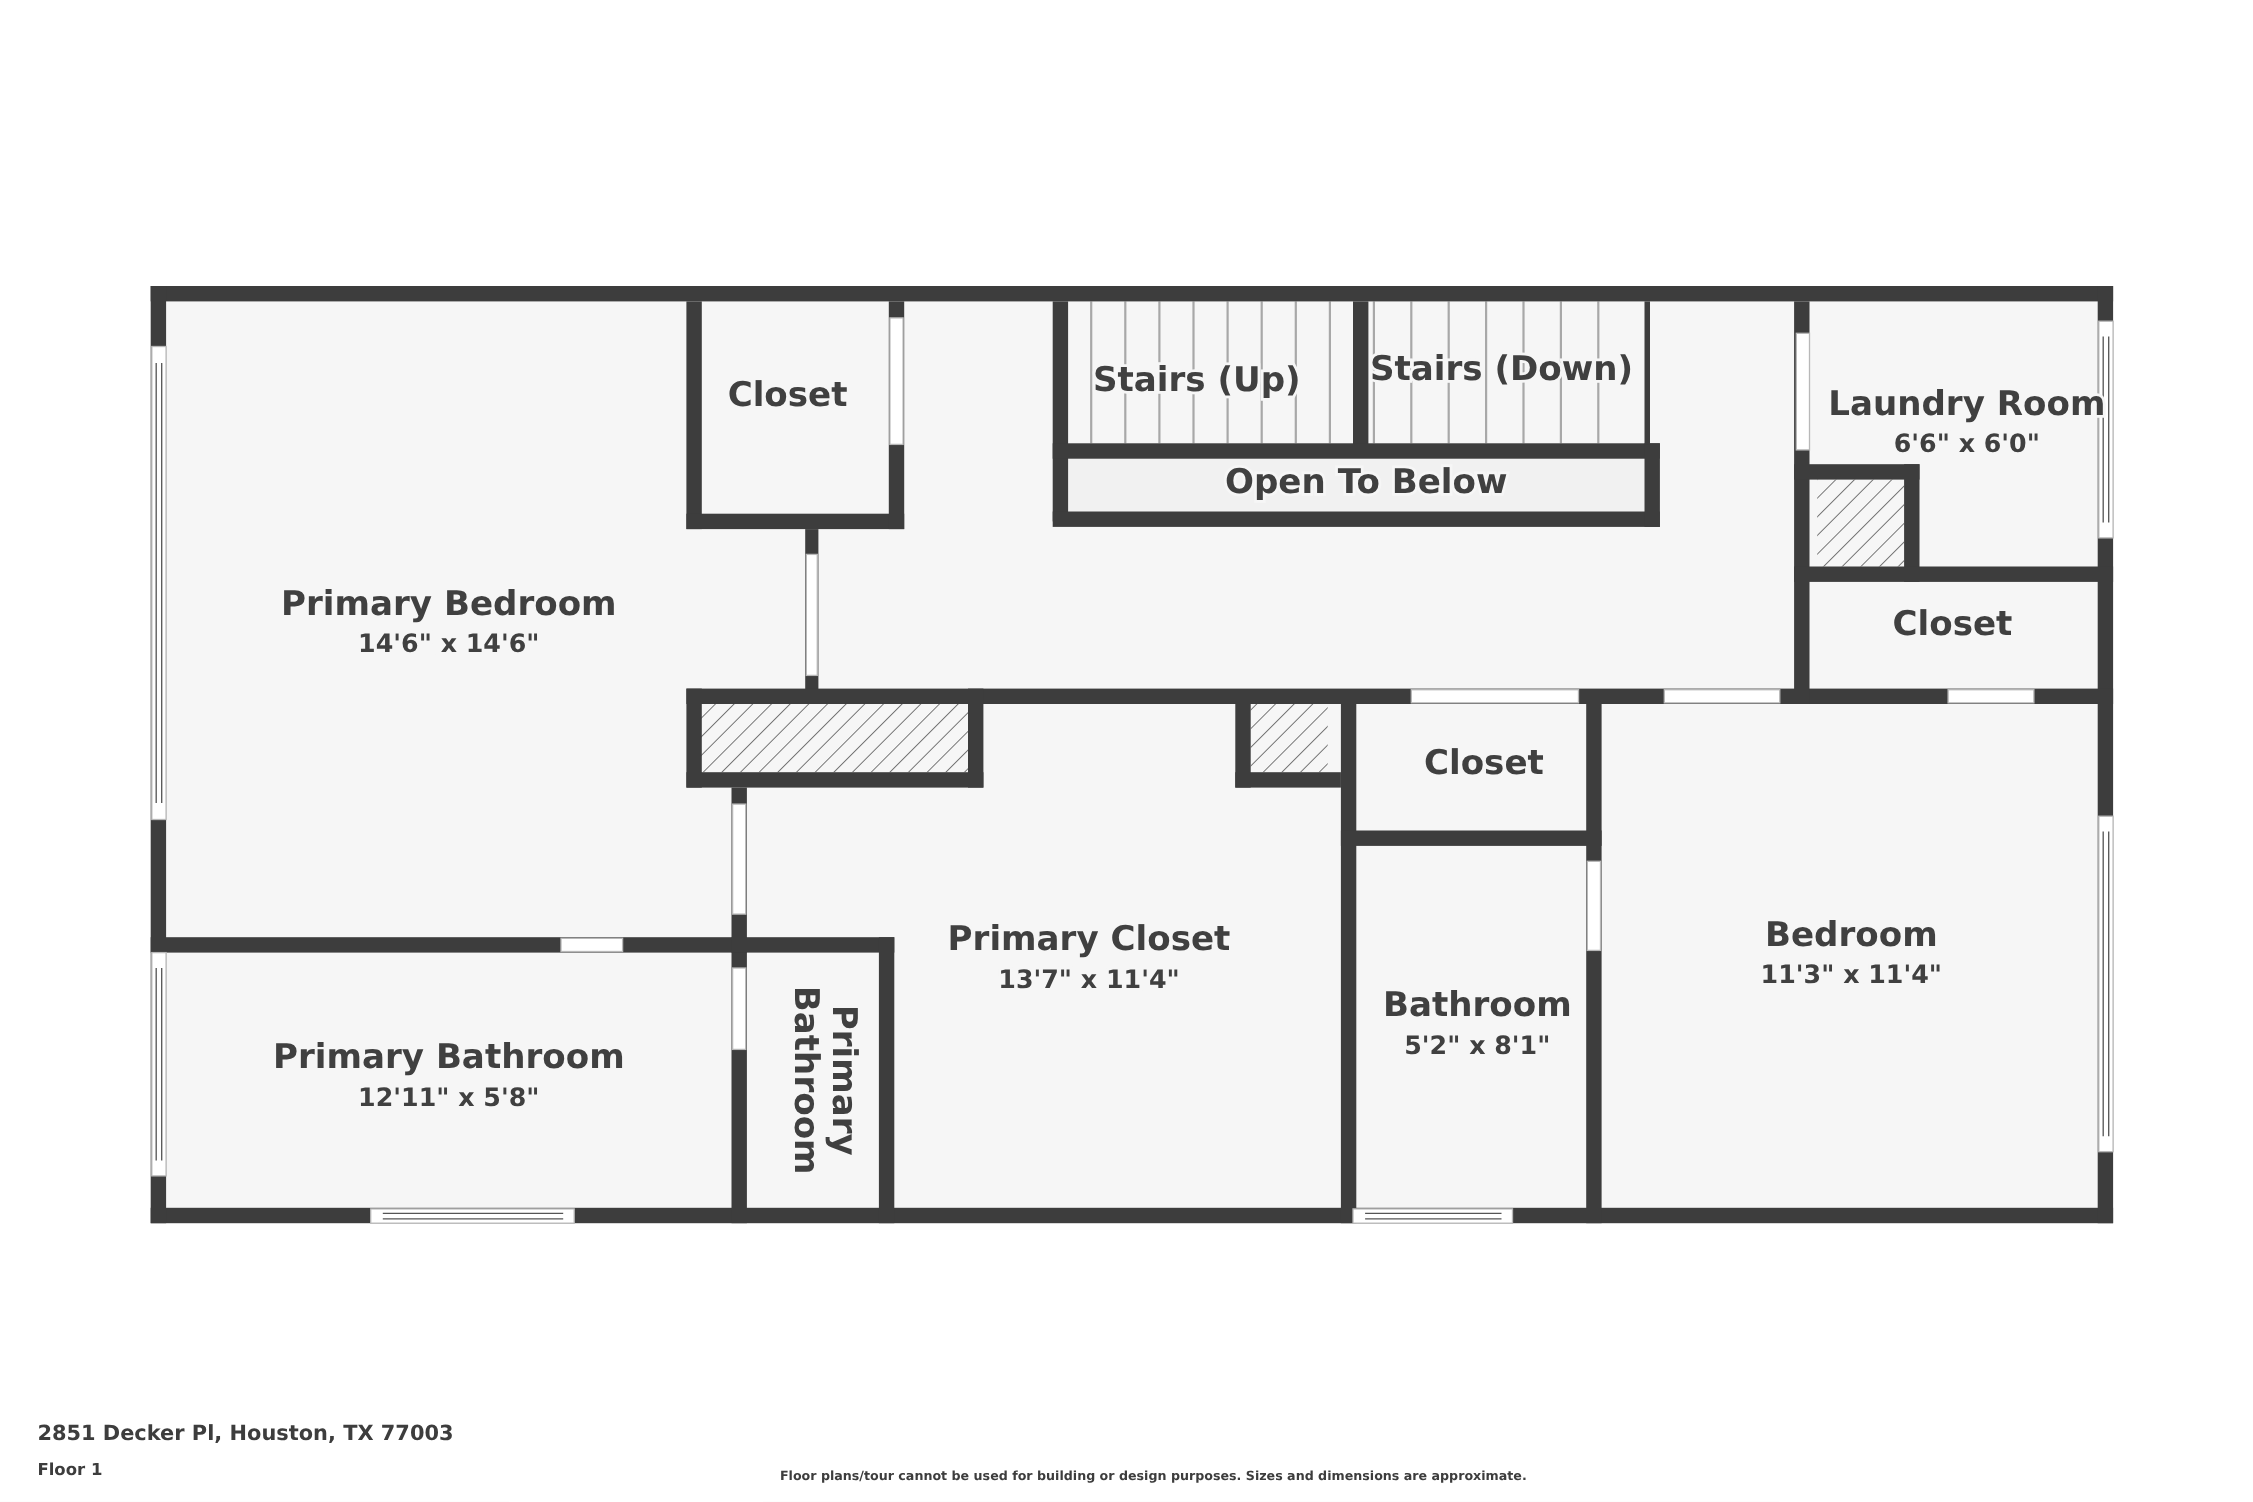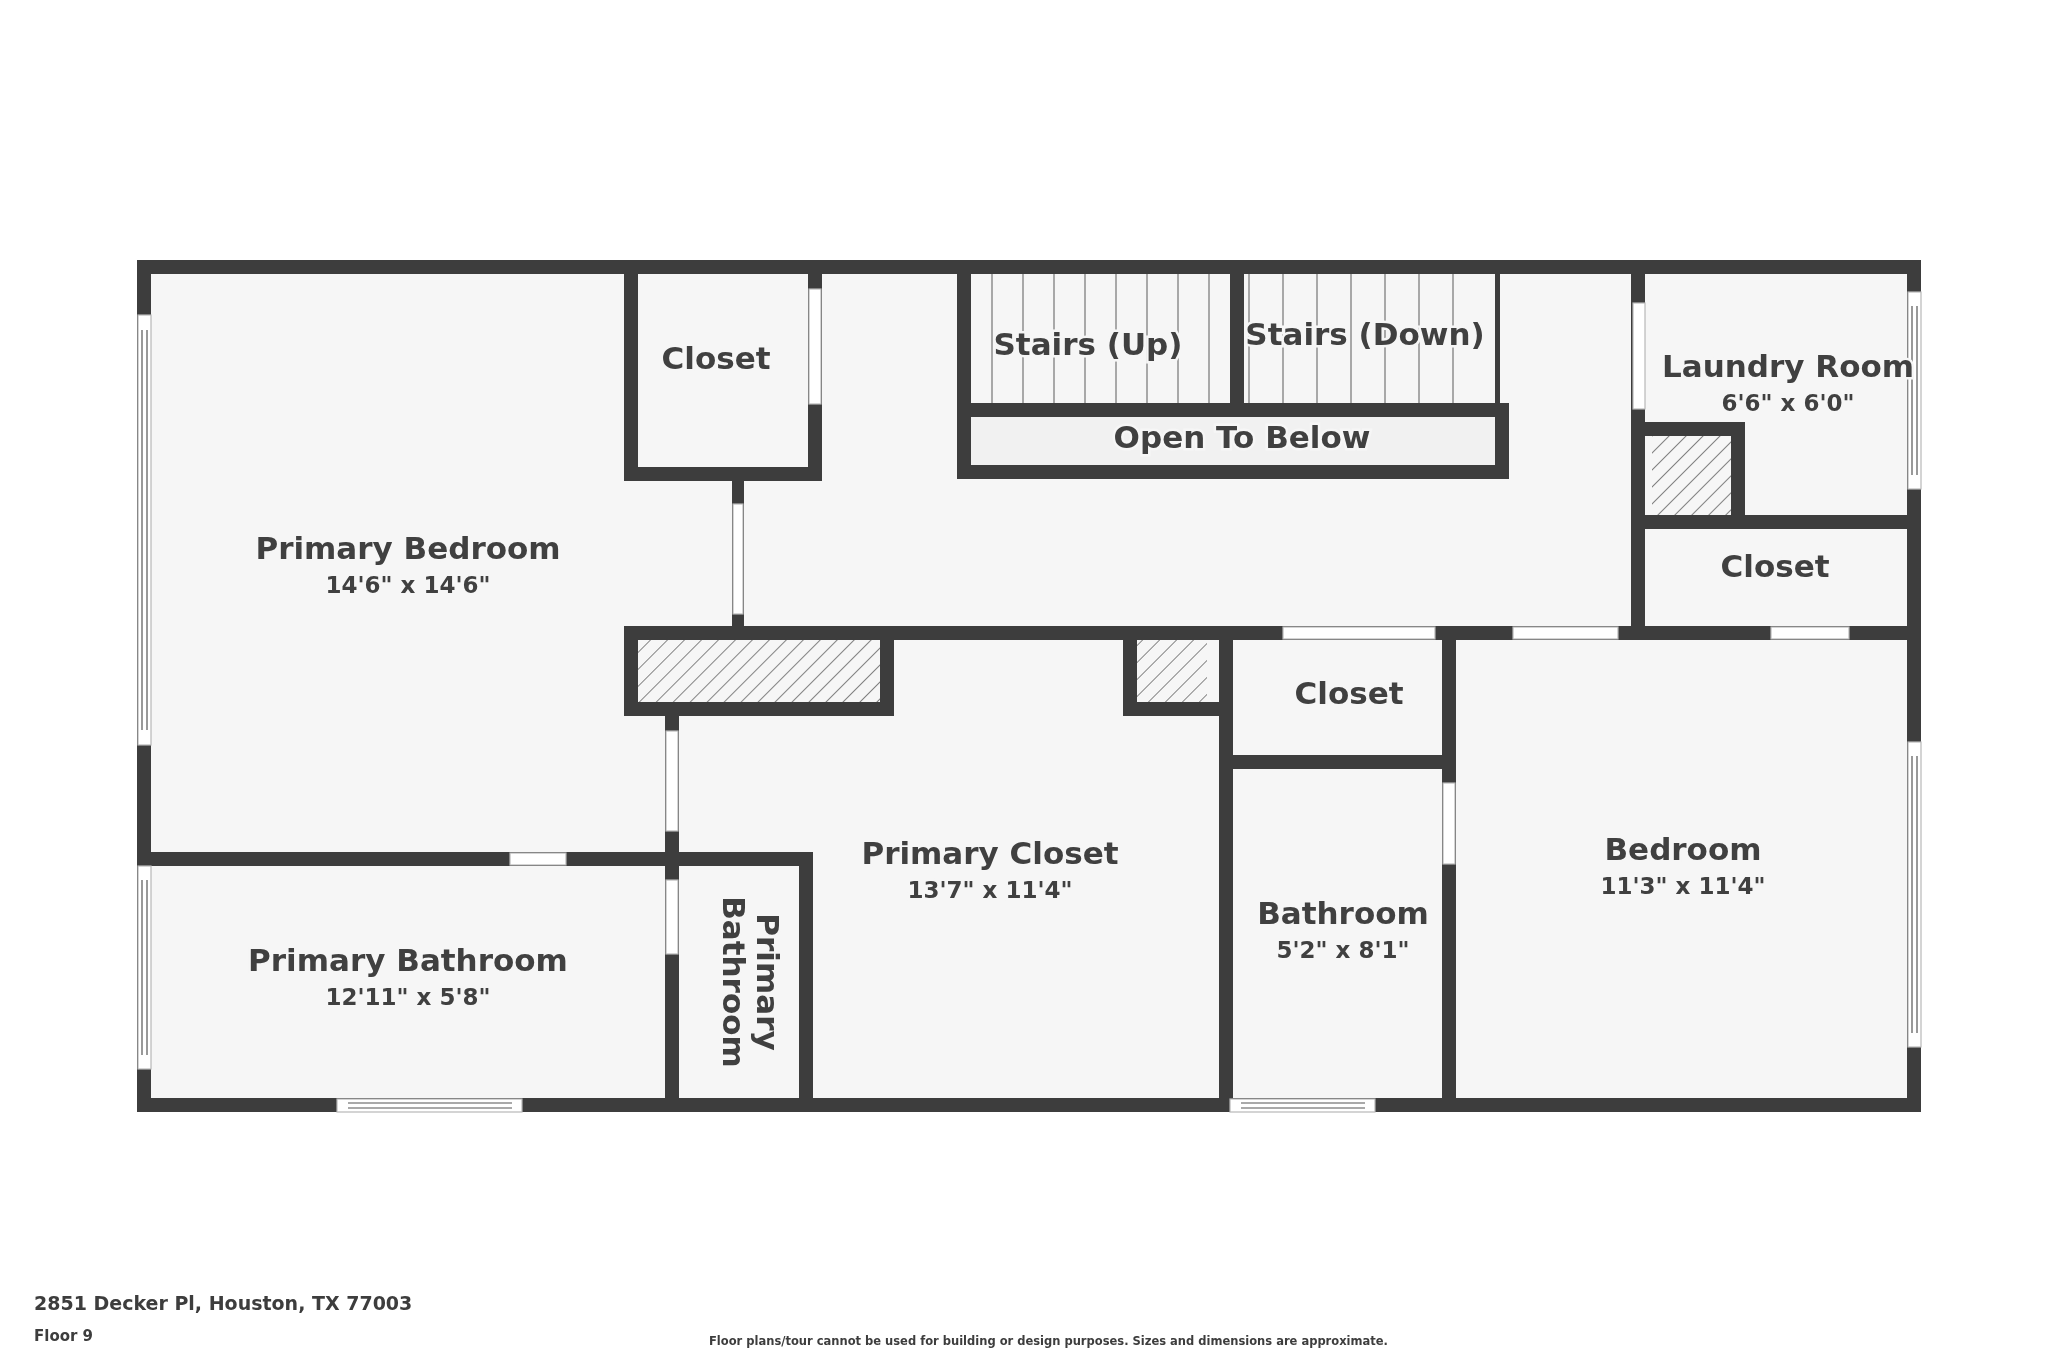--- a/index.html
+++ b/index.html
@@ -189,14 +189,14 @@
     <text class="room-name" x="408" y="971">Primary Bathroom</text>
     <text class="room-dim" x="408" y="1005">12'11" x 5'8"</text>
   </g>
   <g transform="translate(739 982) rotate(90)">
     <text class="room-name" x="0" y="-18">Primary</text>
     <text class="room-name" x="0" y="16">Bathroom</text>
   </g>
 </svg>
 
 <div id="address" class="footer-text">2851 Decker Pl, Houston, TX 77003</div>
-<div id="floor-label" class="footer-text">Floor 9</div>
+<div id="floor-label" class="footer-text">Floor 1</div>
 <div id="disclaimer" class="footer-text">Floor plans/tour cannot be used for building or design purposes. Sizes and dimensions are approximate.</div>
 
 </body></html>

